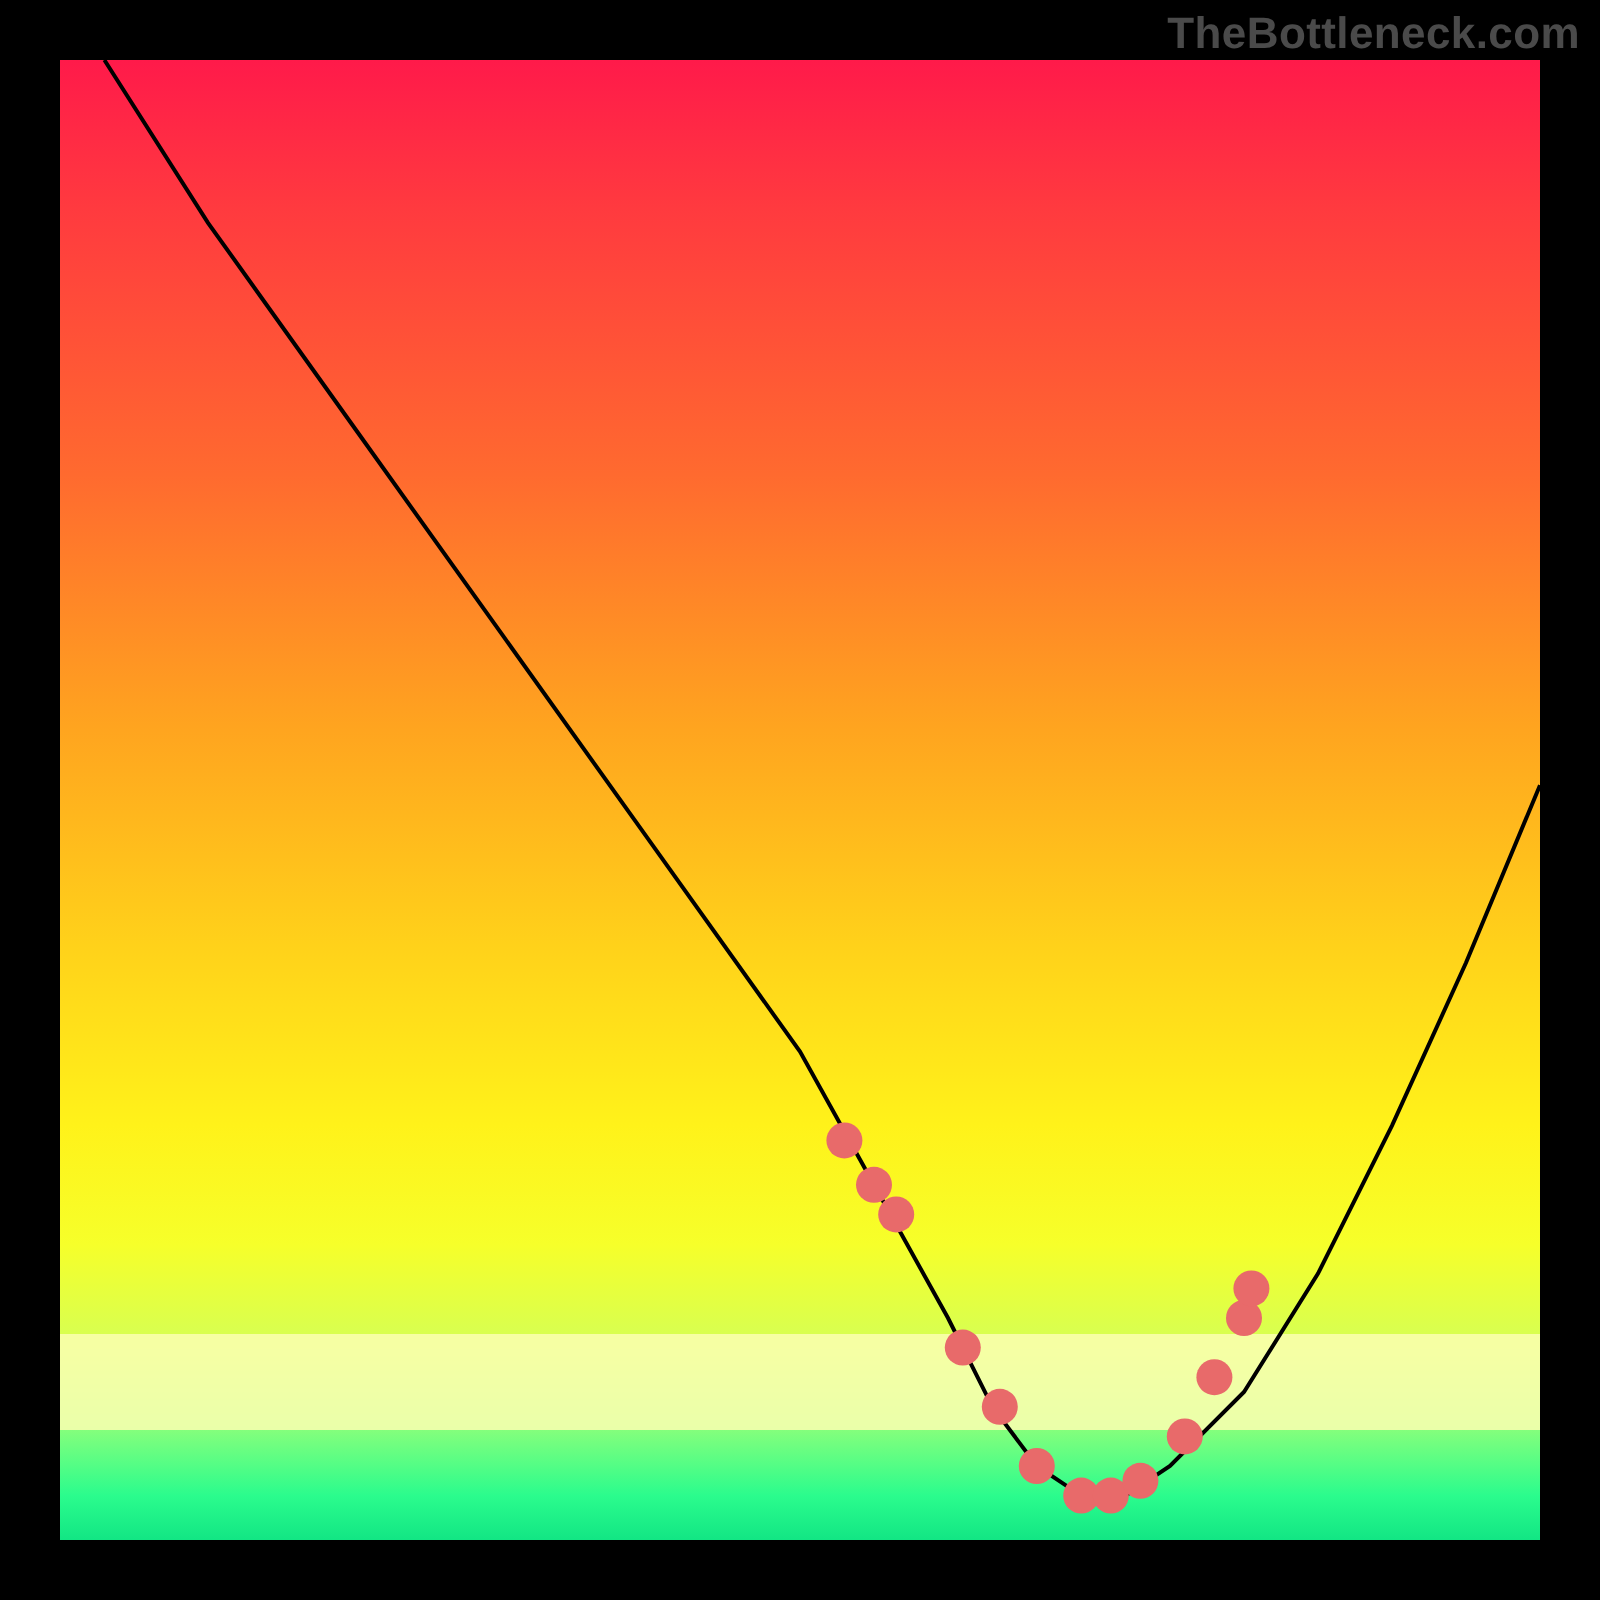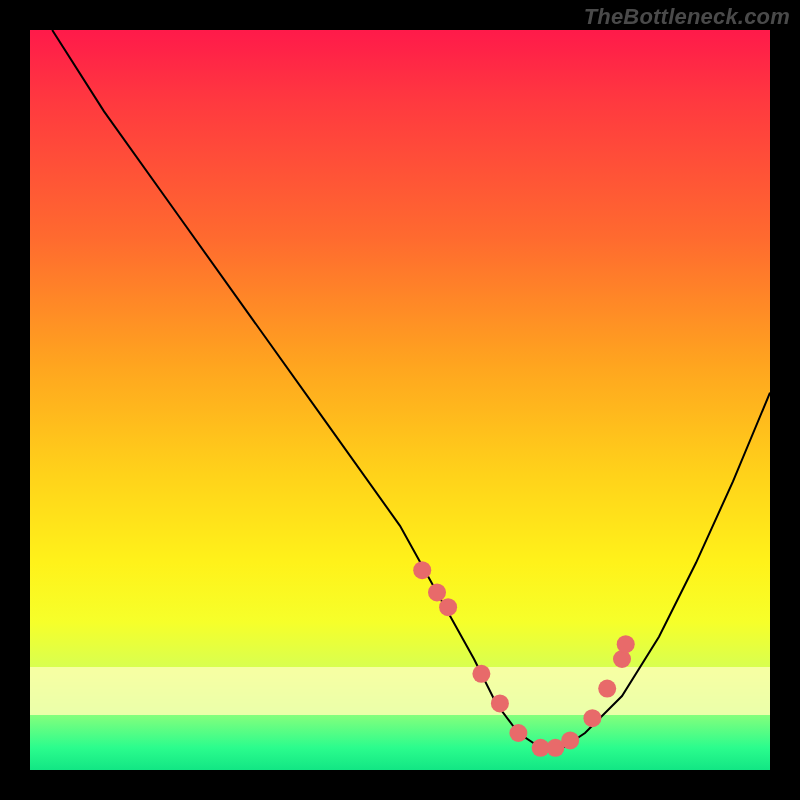--- a/index.html
+++ b/index.html
@@ -18,21 +18,20 @@
     background: #000000;
   }
   .watermark {
     position: absolute;
     top: 4px;
     right: 10px;
     color: #4a4a4a;
     font-size: 22px;
     font-weight: bold;
     letter-spacing: 0.2px;
-    font-style: italic;
   }
   .plot-area {
     position: absolute;
     left: 30px;
     top: 30px;
     width: 740px;
     height: 740px;
     background: linear-gradient(
       to bottom,
       #ff1a4a 0%,

